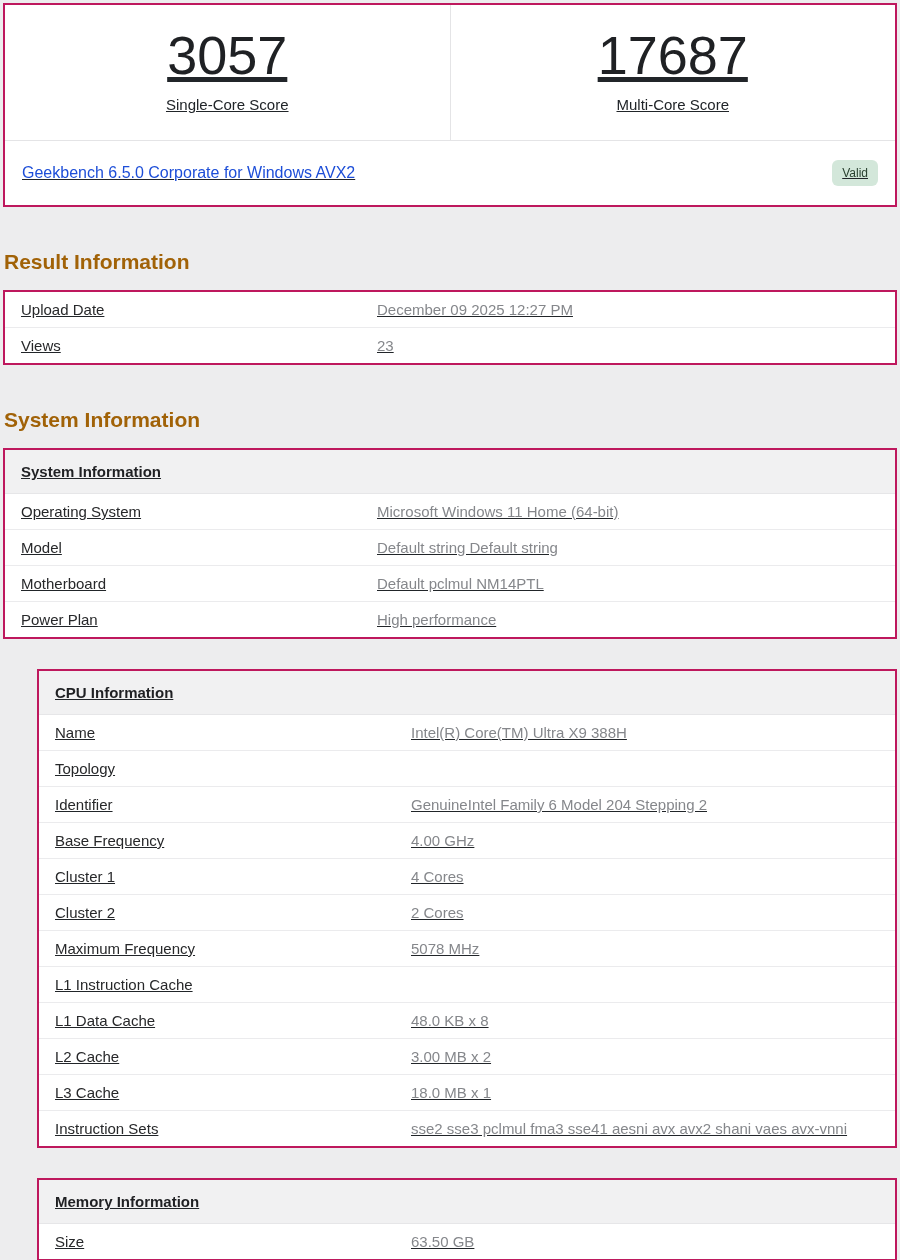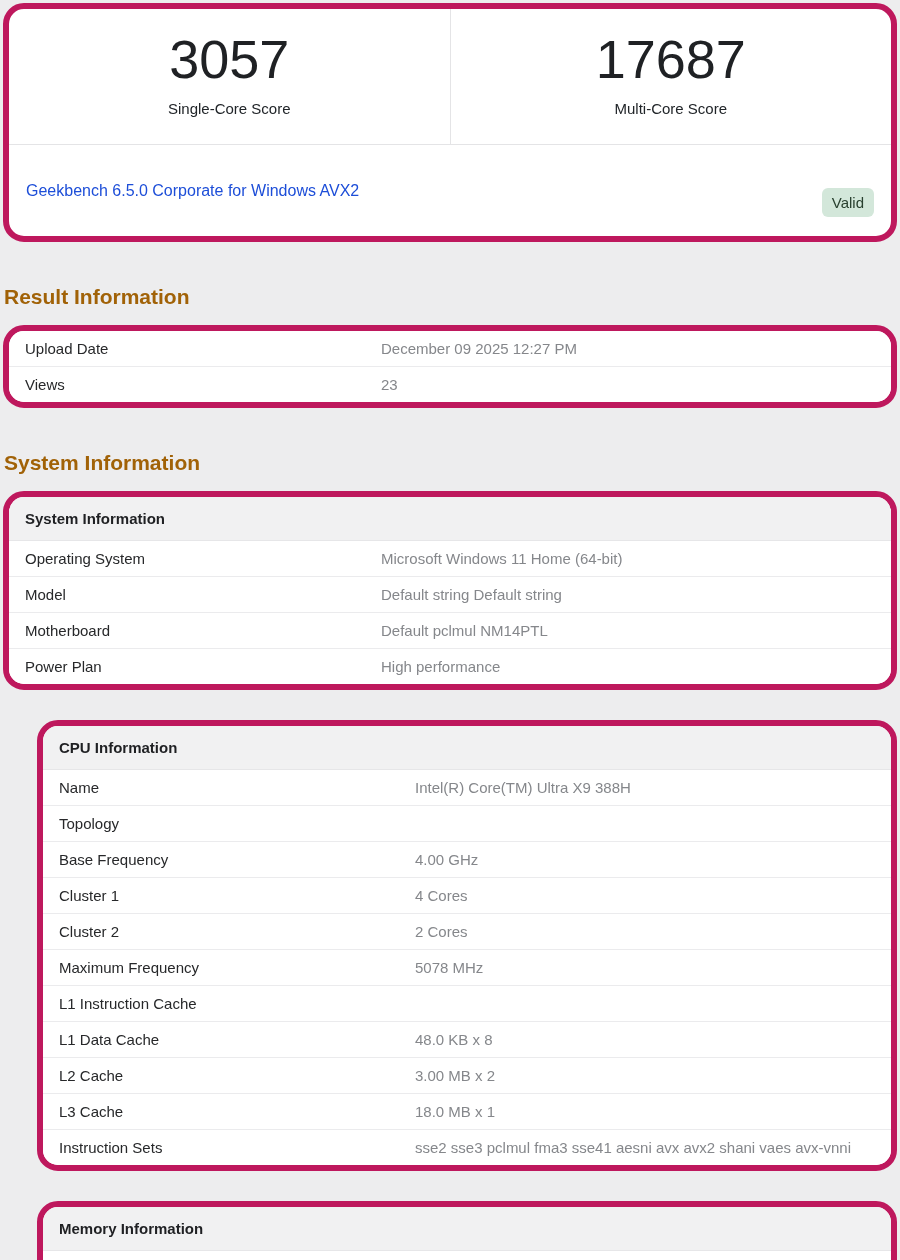--- a/index.html
+++ b/index.html
@@ -7,45 +7,45 @@
     width: 900px; height: 1260px;
     overflow: hidden;
     background: #ededee;
     font-family: "Liberation Sans", sans-serif;
     color: #212529;
   }
   .page { padding: 3px 3px 0 3px; }
 
   .card {
     background: #ffffff;
-    border: 6px solid #be185d;
-    border-radius: 21px;
+    border: 2px solid #be185d;
+    border-radius: 0;
     overflow: hidden;
+    text-decoration: underline;
   }
 
   
   .scores { display: flex; border-bottom: 1px solid #e4e4e6; }
   .score-cell { flex: 1; text-align: center; padding: 23px 0 27px 0; }
   .score-cell.first { border-right: 1px solid #e4e4e6; }
   .score-value { font-size: 54px; line-height: 1.0; color: #1f2124; font-weight: 400; }
   .score-label { font-size: 15px; margin-top: 14px; color: #212529; }
 
   .version-row {
     display: flex; align-items: center; justify-content: space-between;
     padding: 19px 17px;
   }
   .version-text { font-size: 16px; color: #1d4ed8; }
   .valid-badge {
     background: #d3e7da;
     color: #29402f;
-    font-size: 15px;
+    font-size: 12px;
     line-height: 1;
     padding: 7px 10px;
     border-radius: 6px;
-    margin-top: 24px;
   }
 
   
   .section-heading {
     font-size: 21px;
     font-weight: 700;
     color: #a16207;
     margin: 43px 0 16px 1px;
   }
   .table-card { margin-top: 0; }
@@ -130,20 +130,24 @@
   <div class="card table-card stacked">
     <div class="tcaption">CPU Information</div>
     <div class="trow">
       <div class="lbl">Name</div>
       <div class="val">Intel(R) Core(TM) Ultra X9 388H</div>
     </div>
     <div class="trow">
       <div class="lbl">Topology</div>
     </div>
     <div class="trow">
+      <div class="lbl">Identifier</div>
+      <div class="val">GenuineIntel Family 6 Model 204 Stepping 2</div>
+    </div>
+    <div class="trow">
       <div class="lbl">Base Frequency</div>
       <div class="val">4.00 GHz</div>
     </div>
     <div class="trow">
       <div class="lbl">Cluster 1</div>
       <div class="val">4 Cores</div>
     </div>
     <div class="trow">
       <div class="lbl">Cluster 2</div>
       <div class="val">2 Cores</div>

